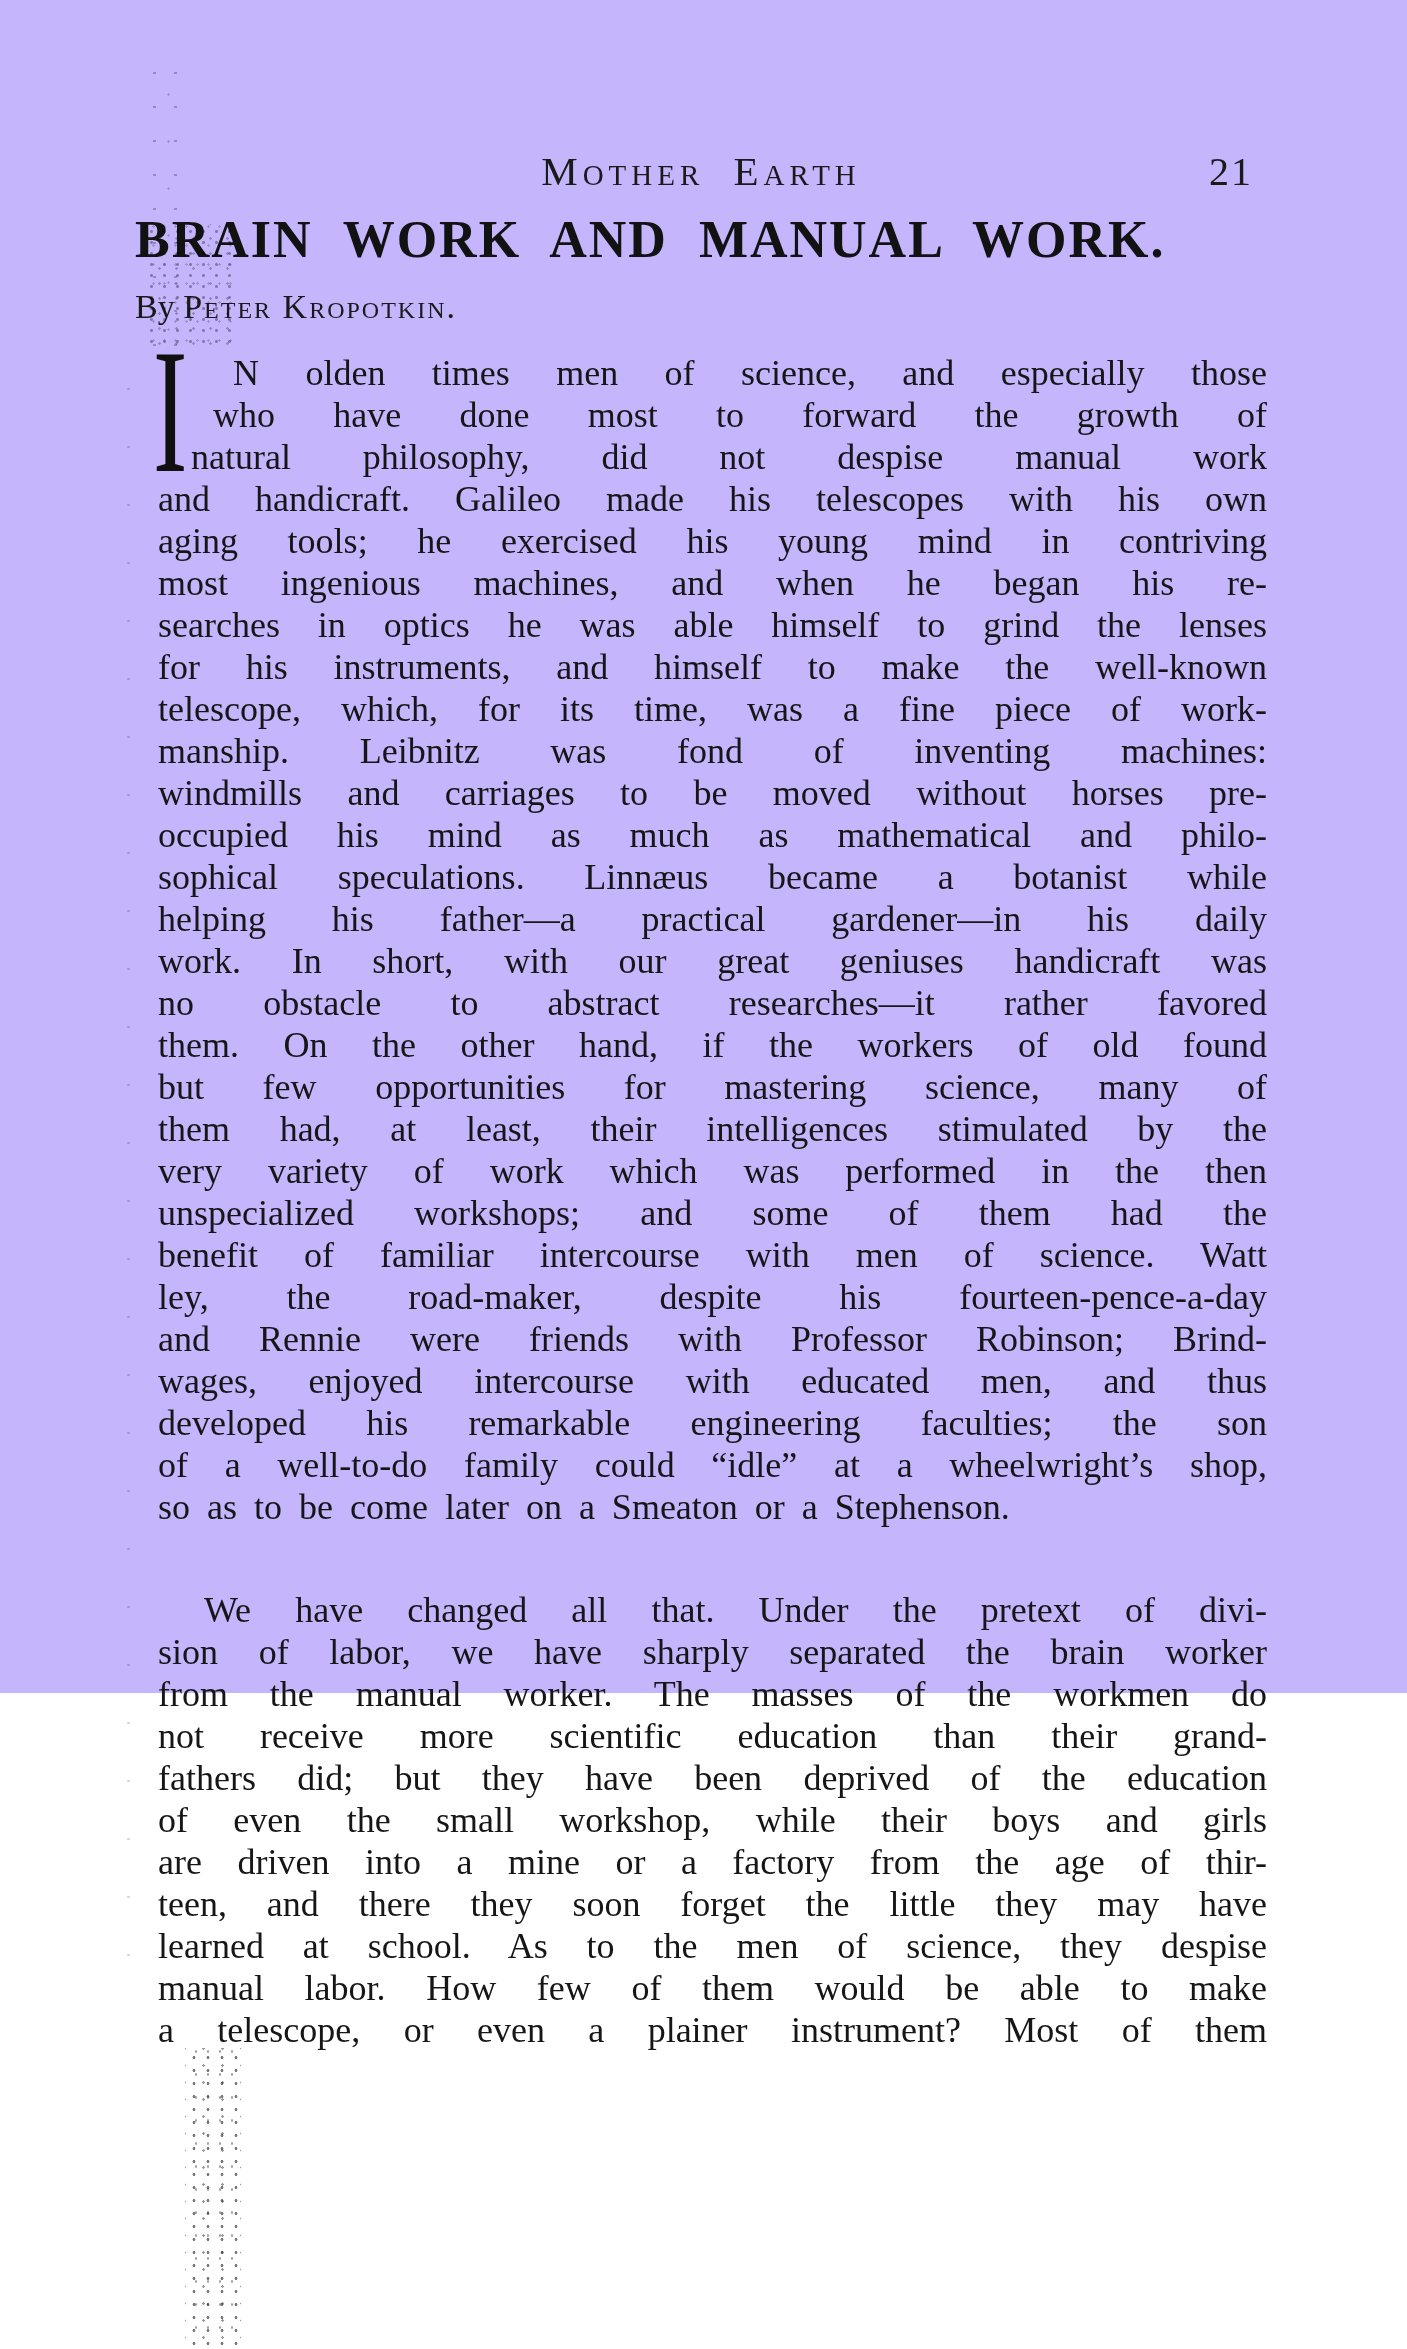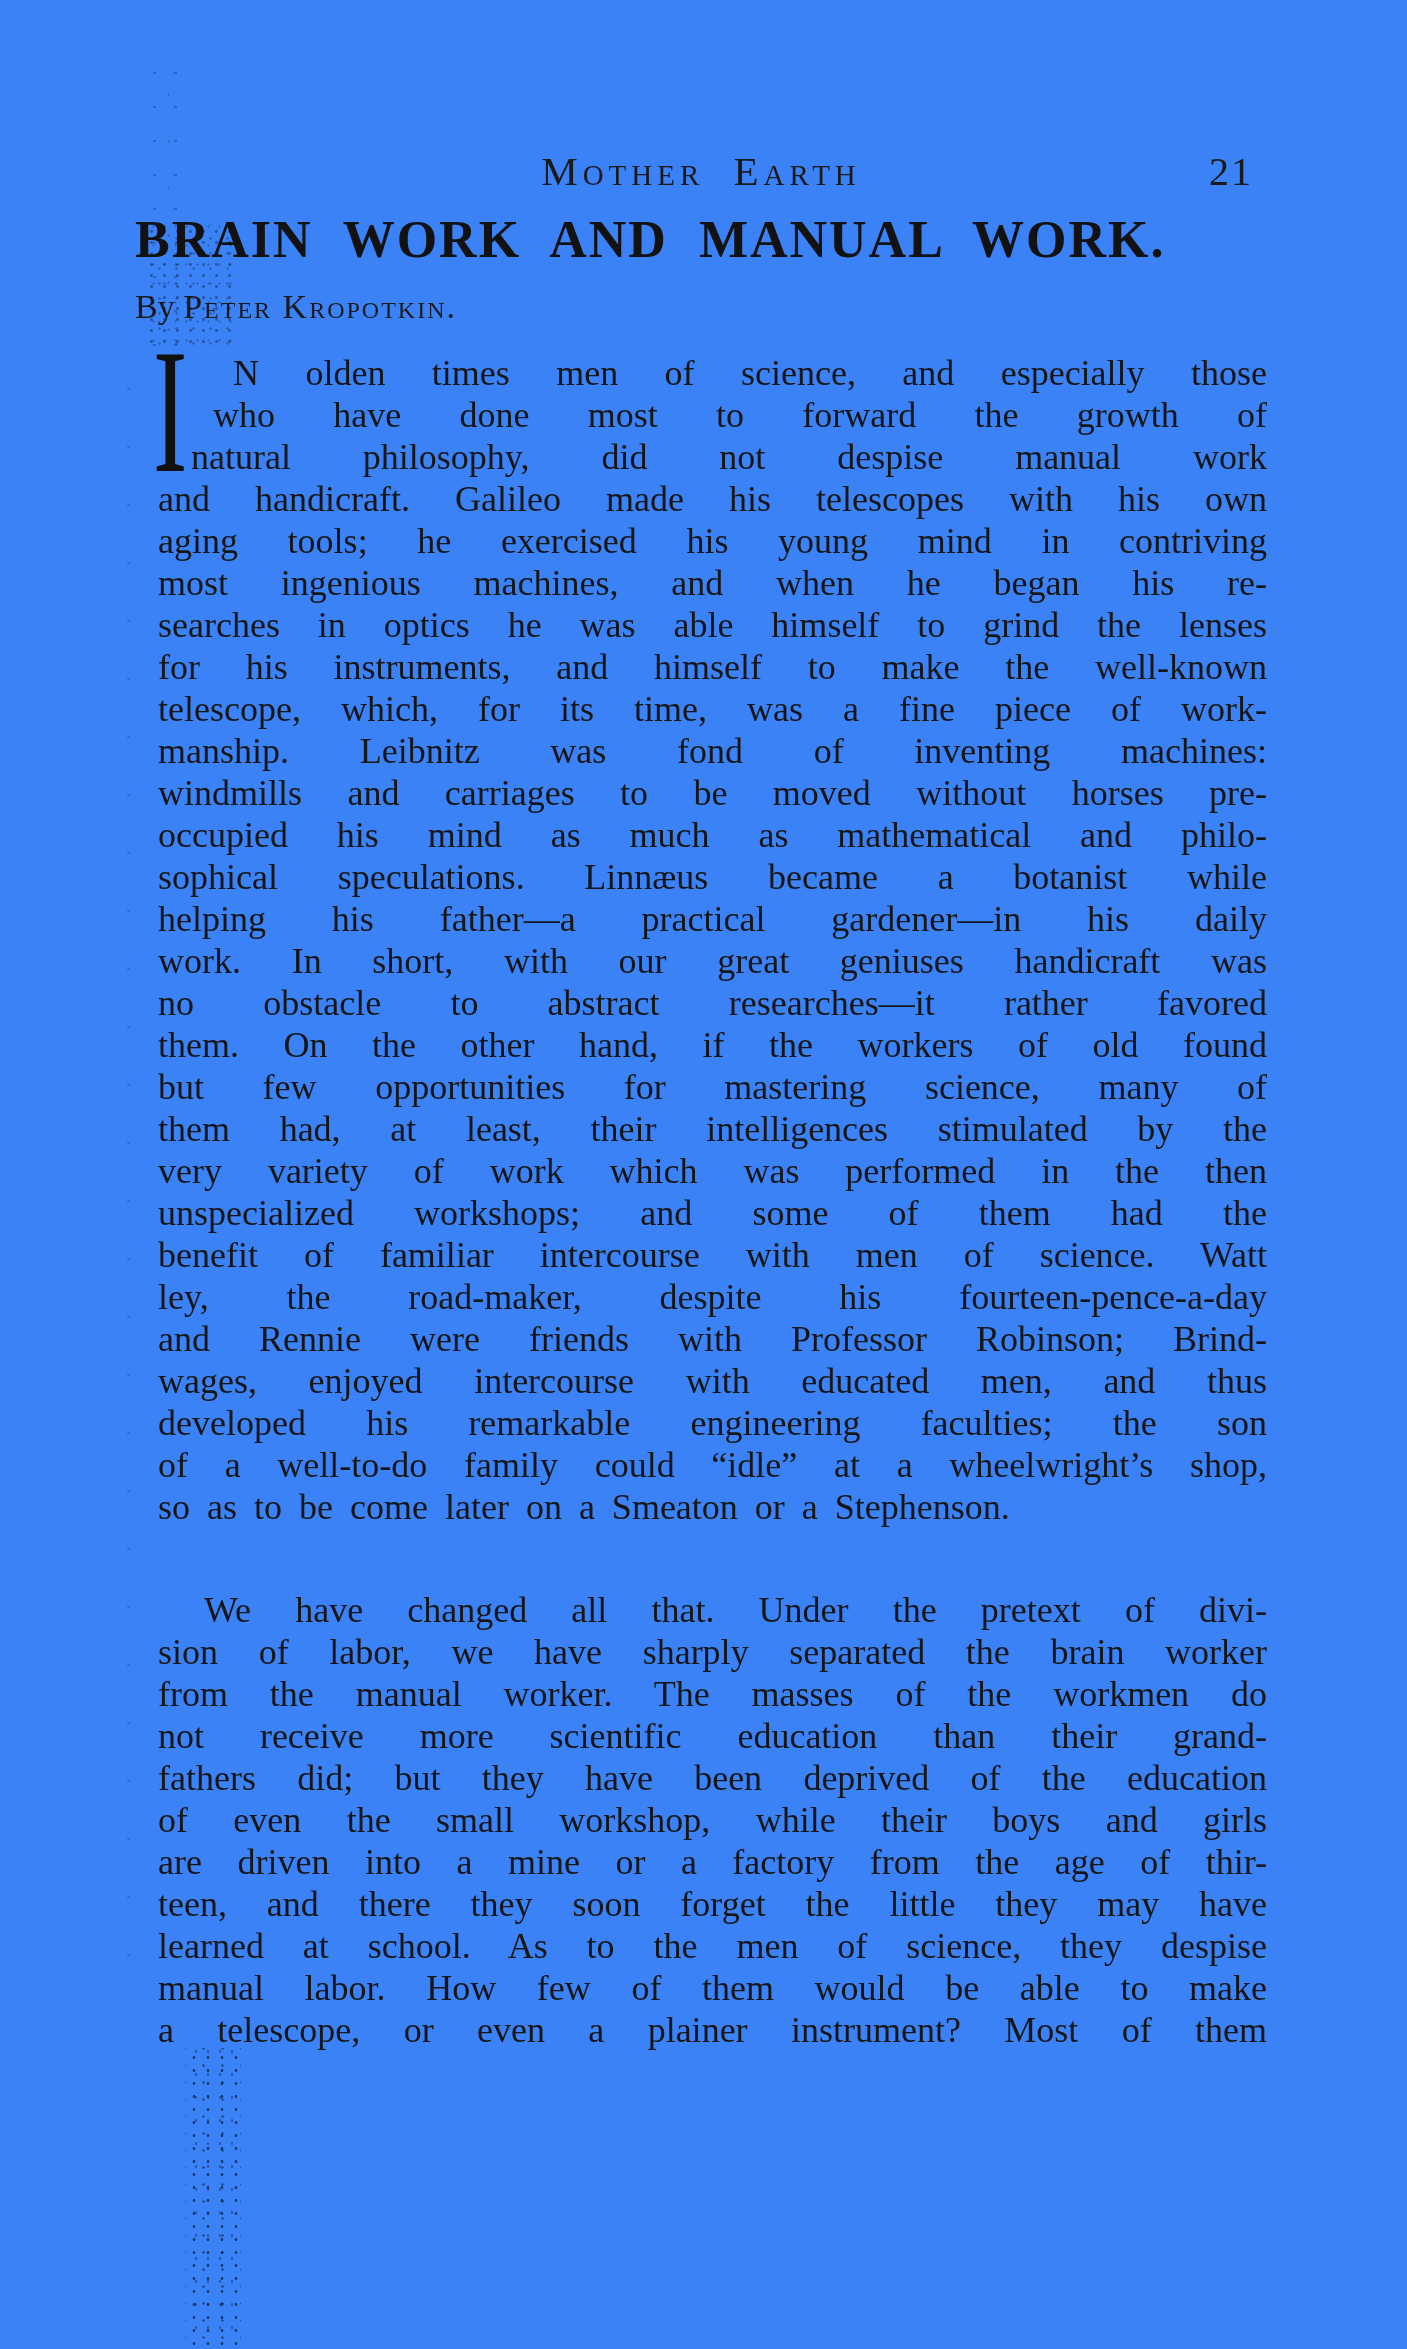--- a/index.html
+++ b/index.html
@@ -10,22 +10,22 @@
   body {
     width: 1407px;
     height: 2349px;
     overflow: hidden;
     font-family: "Liberation Serif", serif;
     color: #161616;
   }
   .page {
     position: relative;
     width: 1407px;
-    height: 2349px;
-    background: #3b82f6;
+    height: 1693px;
+    background: #c4b5fd;
     font-family: Liberation Serif, serif;
   }
   
   .page-header {
     position: absolute;
     left: 135px;
     top: 148px;
     width: 1132px;
     height: 48px;
   }

